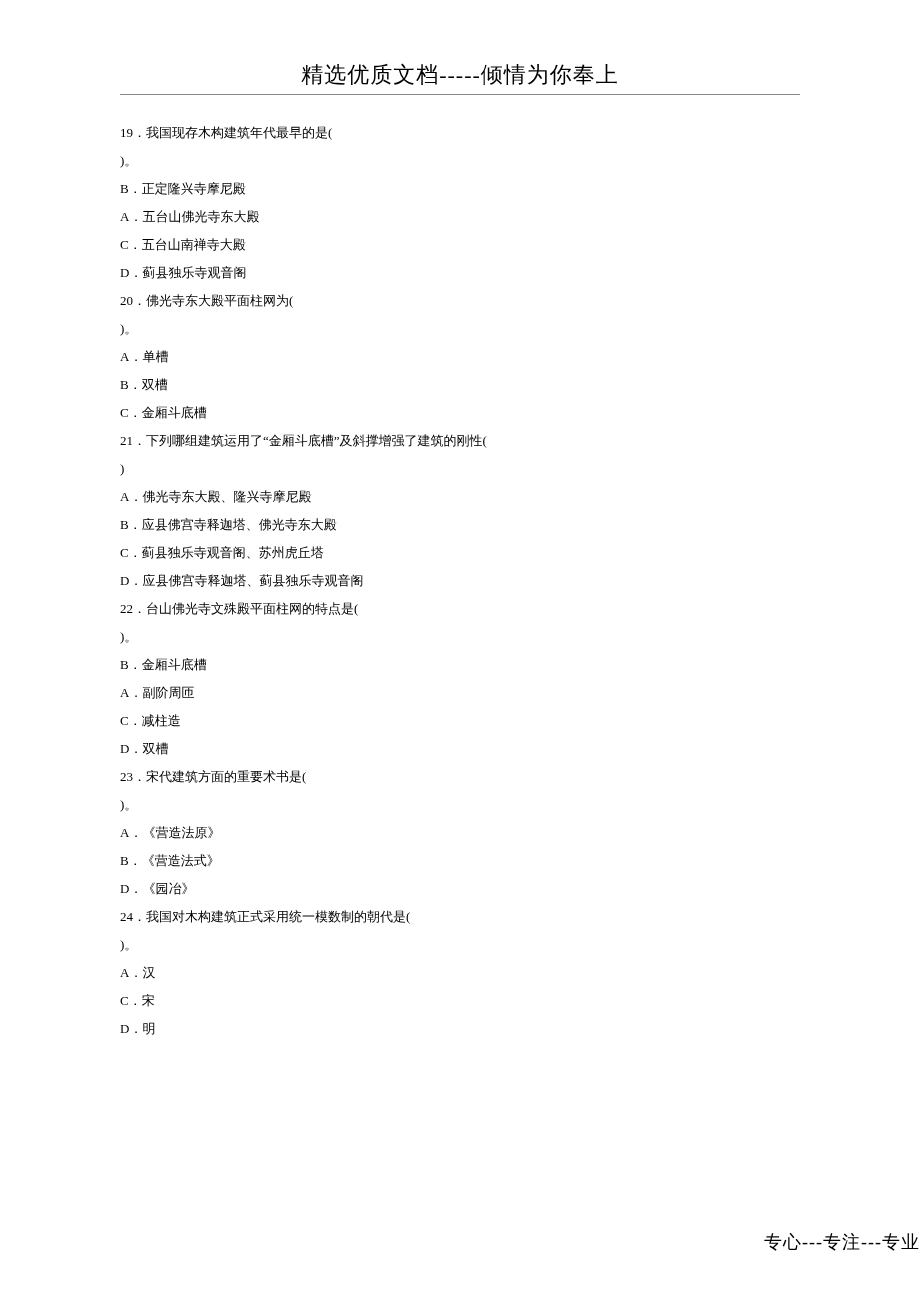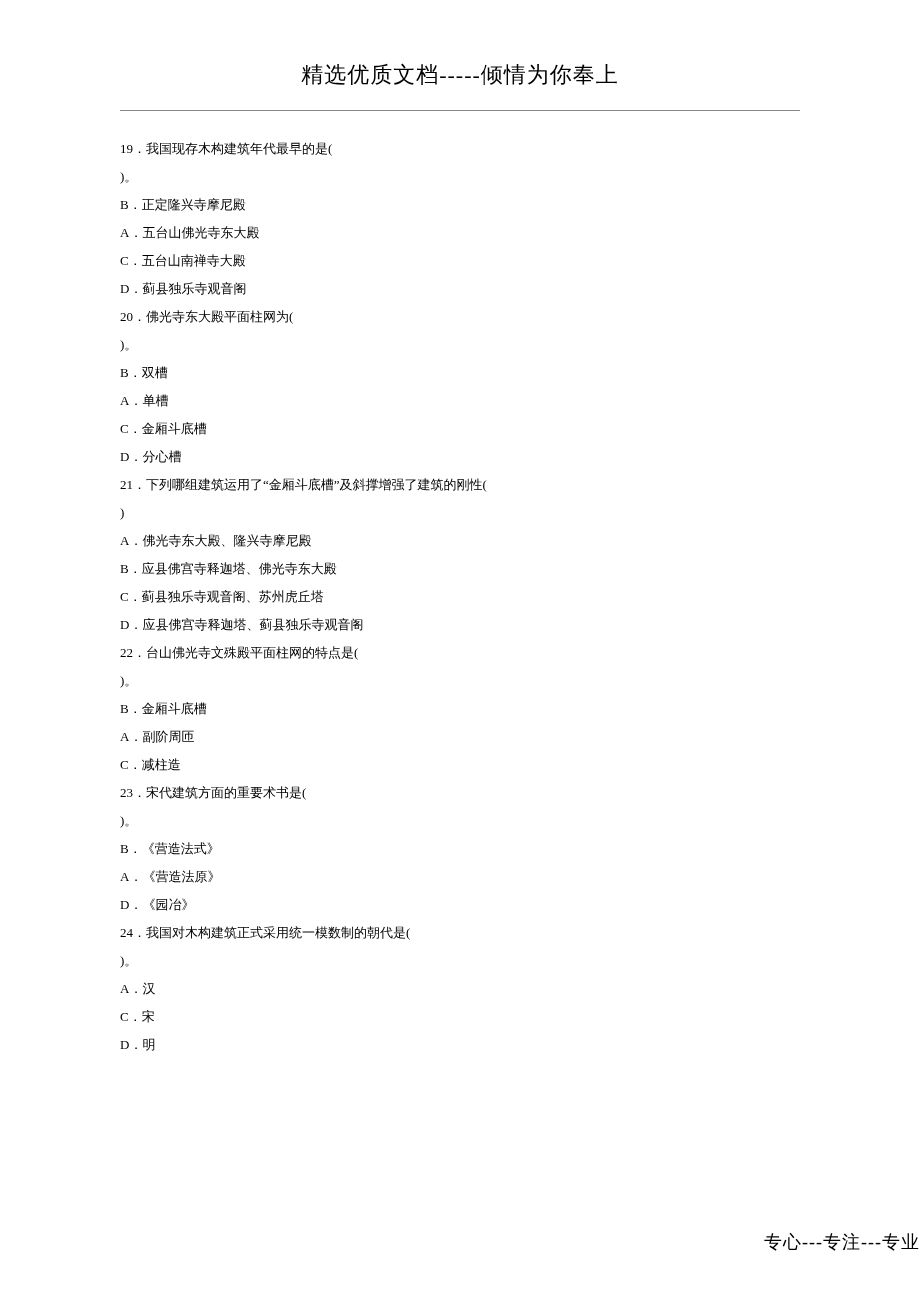--- a/index.html
+++ b/index.html
@@ -11,21 +11,21 @@
     height: 1302px;
     position: relative;
     color: #000;
   }
   .page {
     padding: 60px 120px 40px 120px;
   }
   .header-title {
     text-align: center;
     font-size: 22px;
-    margin-bottom: 20px;
+    margin-bottom: 4px;
     letter-spacing: 1px;
   }
   .header-underline {
     border-bottom: 1px solid #888;
     margin: 0 0 24px 0;
   }
   .line {
     font-size: 13px;
     line-height: 28px;
     white-space: pre-wrap;
@@ -47,39 +47,39 @@
   <div class="header-underline"></div>
   <div id="lines-container">
       <div class="line">19．我国现存木构建筑年代最早的是(</div>
       <div class="line">)。</div>
       <div class="line">B．正定隆兴寺摩尼殿</div>
       <div class="line">A．五台山佛光寺东大殿</div>
       <div class="line">C．五台山南禅寺大殿</div>
       <div class="line">D．蓟县独乐寺观音阁</div>
       <div class="line">20．佛光寺东大殿平面柱网为(</div>
       <div class="line">)。</div>
+      <div class="line">A．单槽</div>
       <div class="line">B．双槽</div>
-      <div class="line">A．单槽</div>
       <div class="line">C．金厢斗底槽</div>
-      <div class="line">D．分心槽</div>
       <div class="line">21．下列哪组建筑运用了“金厢斗底槽”及斜撑增强了建筑的刚性(</div>
       <div class="line">)</div>
       <div class="line">A．佛光寺东大殿、隆兴寺摩尼殿</div>
       <div class="line">B．应县佛宫寺释迦塔、佛光寺东大殿</div>
       <div class="line">C．蓟县独乐寺观音阁、苏州虎丘塔</div>
       <div class="line">D．应县佛宫寺释迦塔、蓟县独乐寺观音阁</div>
       <div class="line">22．台山佛光寺文殊殿平面柱网的特点是(</div>
       <div class="line">)。</div>
       <div class="line">B．金厢斗底槽</div>
       <div class="line">A．副阶周匝</div>
       <div class="line">C．减柱造</div>
+      <div class="line">D．双槽</div>
       <div class="line">23．宋代建筑方面的重要术书是(</div>
       <div class="line">)。</div>
+      <div class="line">A．《营造法原》</div>
       <div class="line">B．《营造法式》</div>
-      <div class="line">A．《营造法原》</div>
       <div class="line">D．《园冶》</div>
       <div class="line">24．我国对木构建筑正式采用统一模数制的朝代是(</div>
       <div class="line">)。</div>
       <div class="line">A．汉</div>
       <div class="line">C．宋</div>
       <div class="line">D．明</div>
     </div>
 </div>
 
 <div class="footer">专心---专注---专业</div>

